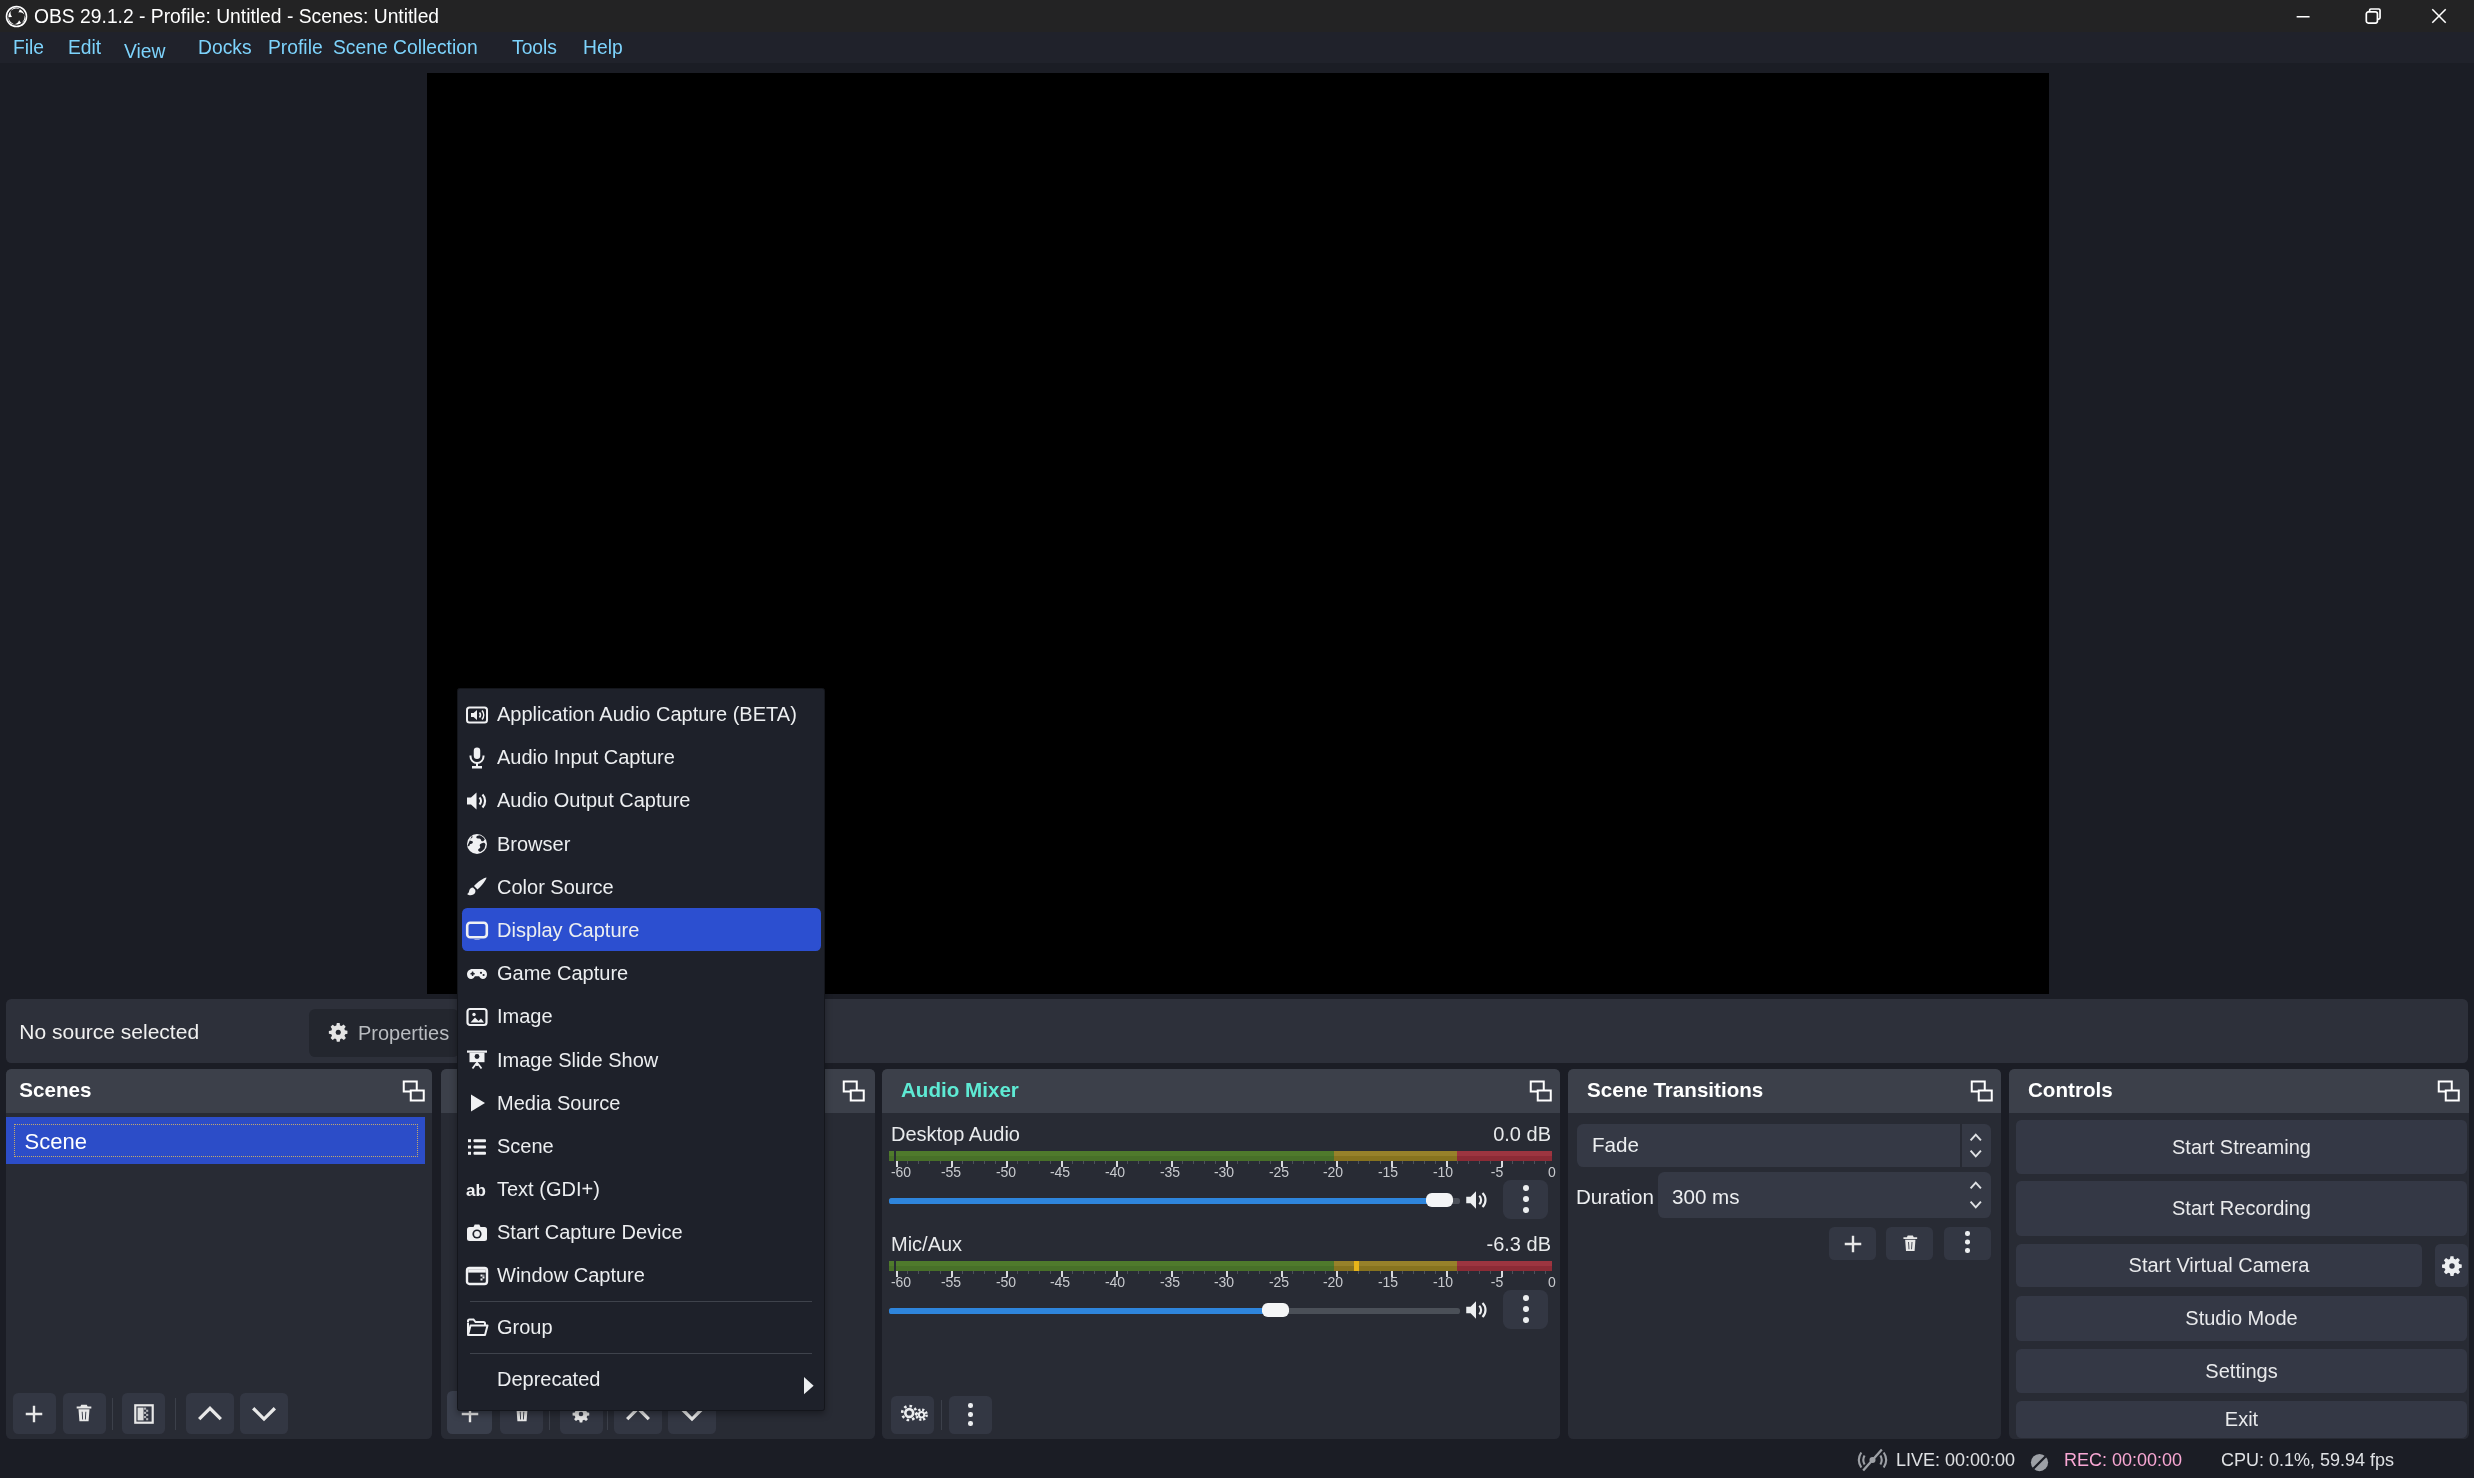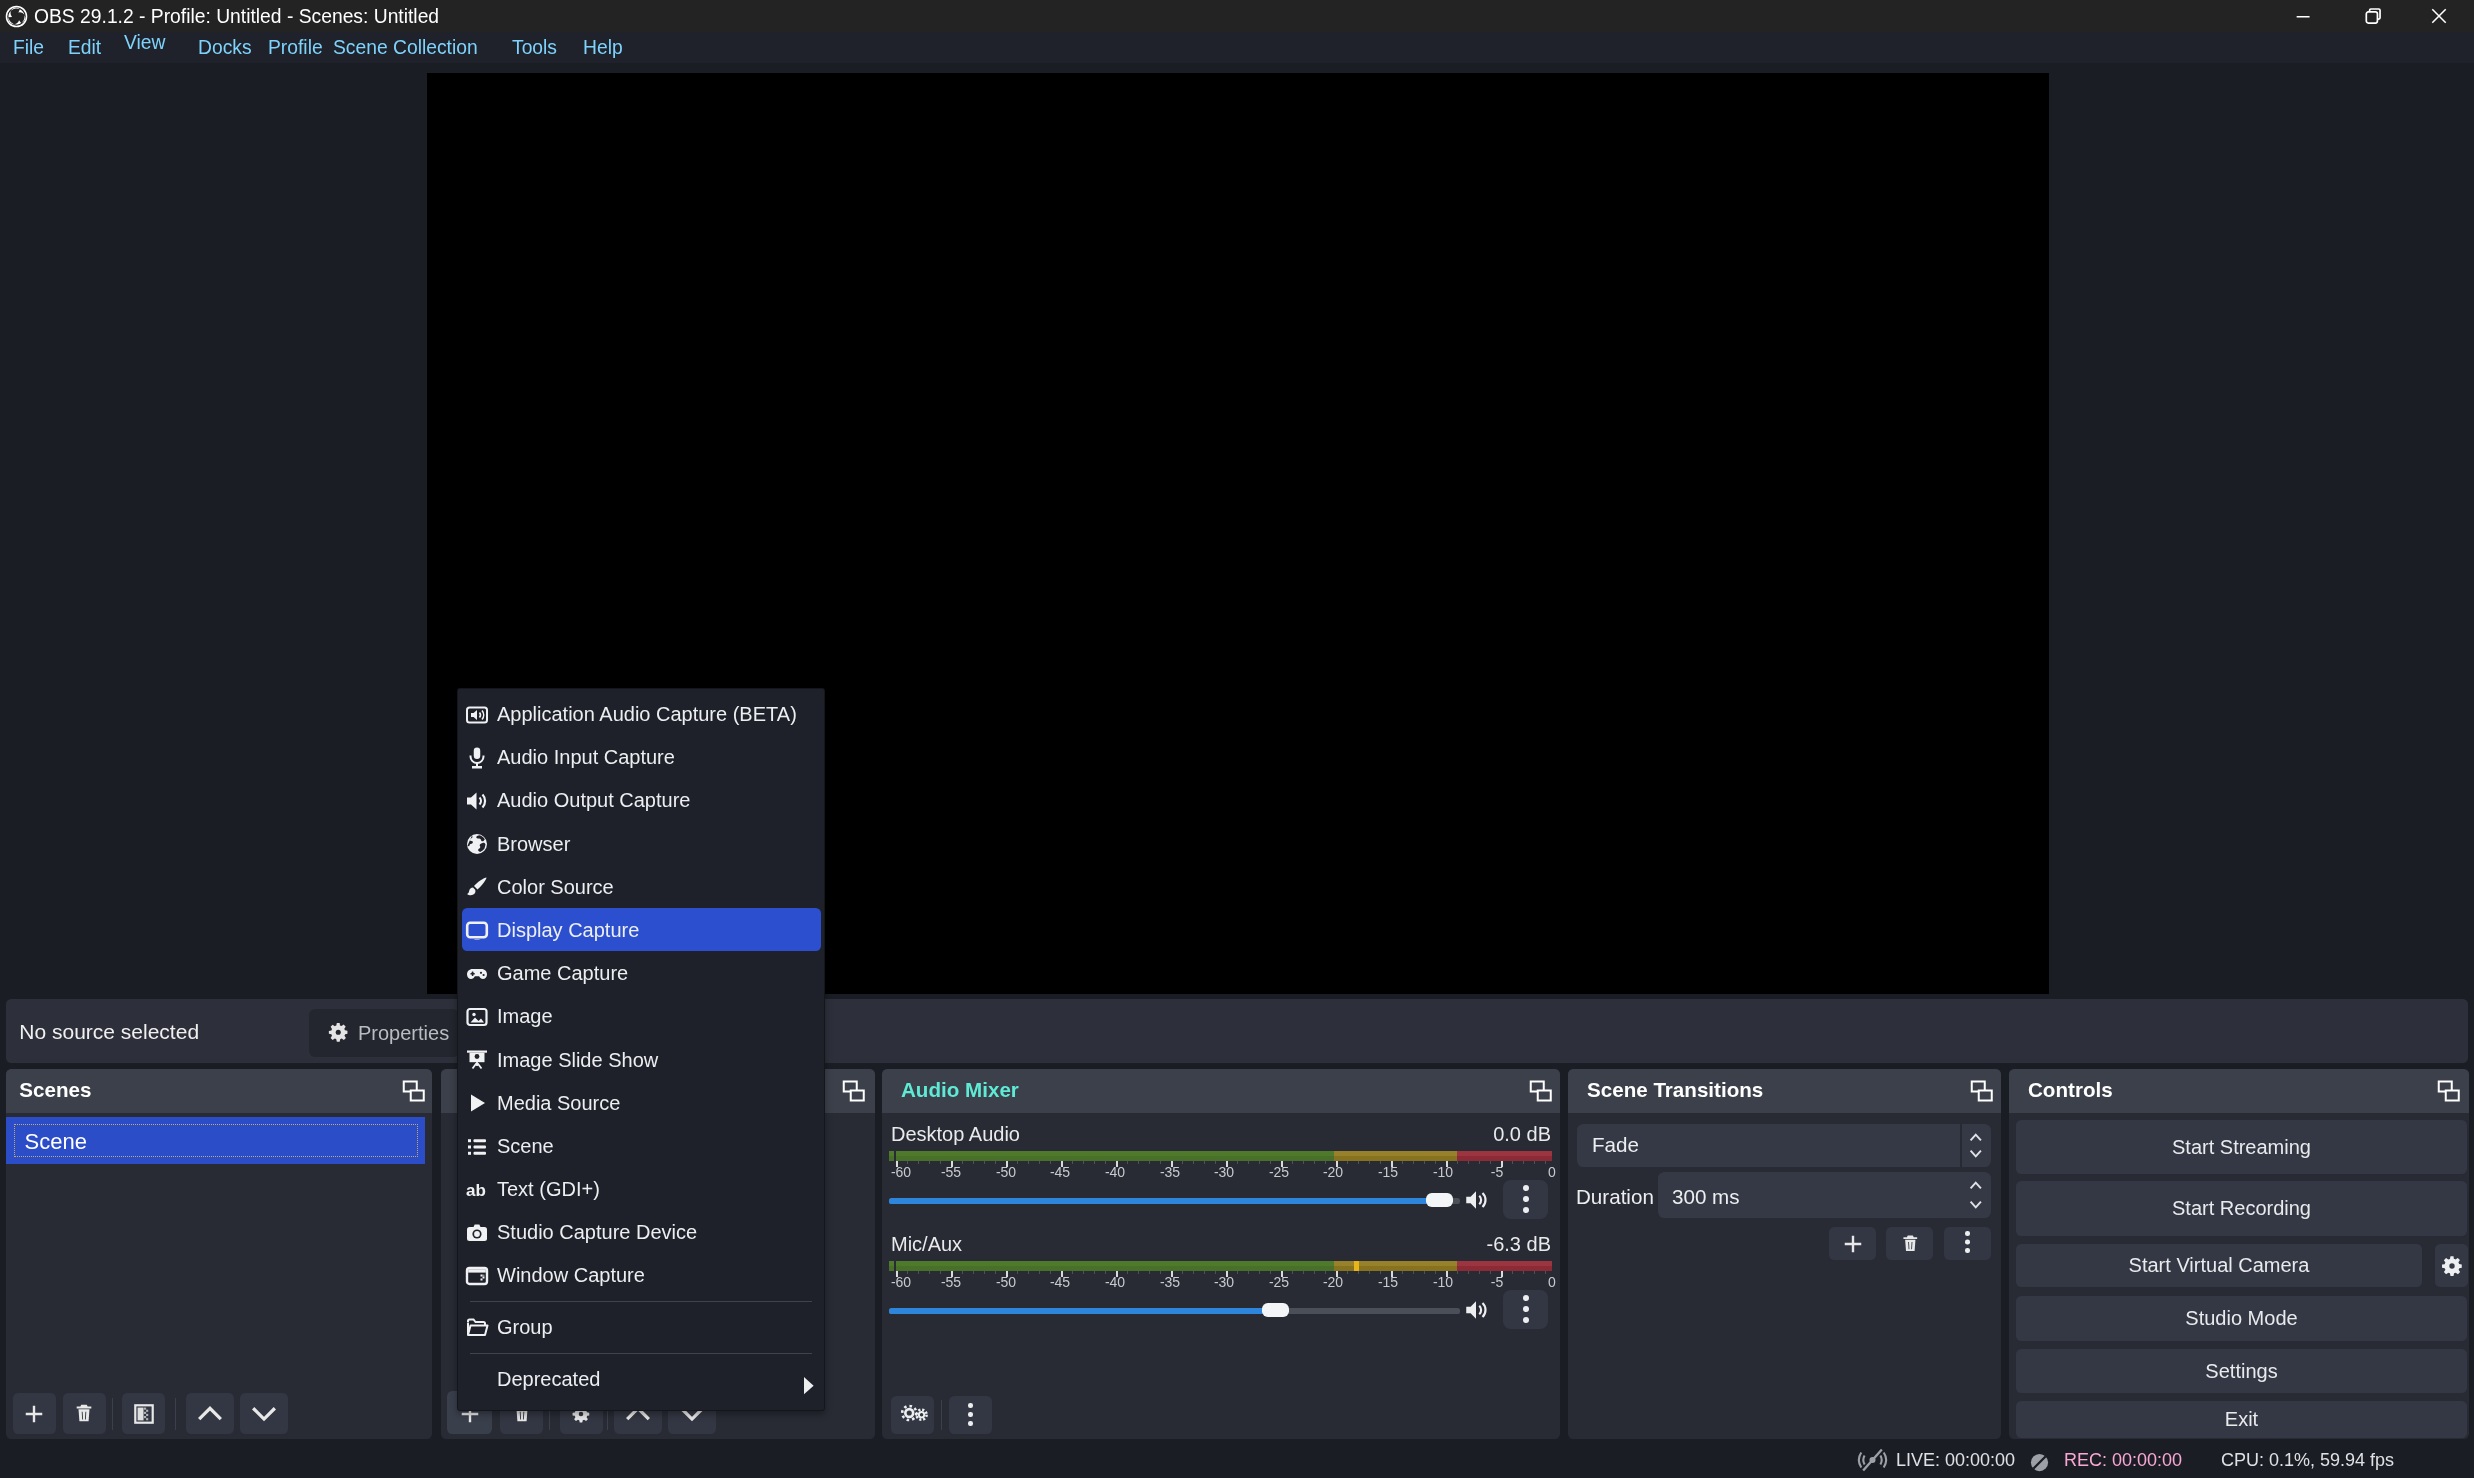--- a/index.html
+++ b/index.html
@@ -32,21 +32,21 @@
     <path d="M7 6 L7 3.5 Q7 1.5 9 1.5 L21 1.5 Q23 1.5 23 3.5 L23 15 Q23 17 21 17 L19.5 17" fill="none" stroke="#fff" stroke-width="2.6"></path>
   </svg>
 <svg class="abs" style="left:2431px;top:8.4px;" width="16" height="16" viewBox="0 0 25 25">
     <path d="M2 2 L23 23 M23 2 L2 23" stroke="#fff" stroke-width="2.4"></path>
   </svg>
 
 <div class="abs" style="left:0;top:32px;width:2475px;height:31px;background:#20222b;"></div>
 <div class="abs" style="left:0;top:32px;width:2475px;height:31px;font-size:19.3px;color:#7dd3fc;">
   <span class="abs" style="left:13px;top:4.5px;">File</span>
   <span class="abs" style="left:68px;top:4.5px;">Edit</span>
-  <span class="abs" style="left:124px;top:0;">View</span>
+  <span class="abs" style="left:124px;top:9px;">View</span>
   <span class="abs" style="left:198px;top:4.5px;">Docks</span>
   <span class="abs" style="left:268px;top:4.5px;">Profile</span>
   <span class="abs" style="left:326px;top:4.5px;margin-left:7px;">Scene Collection</span>
   <span class="abs" style="left:512px;top:4.5px;">Tools</span>
   <span class="abs" style="left:583px;top:4.5px;">Help</span>
 </div>
 
 <div class="abs" style="left:427px;top:73px;width:1622px;height:921px;background:#000;"></div>
 
 <div class="abs" style="left:6.4px;top:999px;width:2462px;height:64px;background:#2d303a;border-radius:5.2px;"></div>
@@ -382,21 +382,21 @@
 <svg class="abs" style="left:465px;top:1178px;" width="24" height="24" viewBox="0 0 24 24">
     <text x="1" y="18" font-family="Liberation Sans, sans-serif" font-size="17" font-weight="bold" fill="#f0f1f3">ab</text>
   </svg>
 <div class="abs" style="left:497px;top:1168px;height:43px;line-height:43px;font-size:20px;color:#eceef0;">Text (GDI+)</div>
 <svg class="abs" style="left:465px;top:1221px;" width="24" height="24" viewBox="0 0 24 24">
     <rect x="2" y="6" width="20" height="14" rx="2.5" fill="#f0f1f3"></rect>
     <path fill="#f0f1f3" d="M8.5 6 l1.2-2.5 h4.6 L15.5 6 z"></path>
     <circle cx="12" cy="13" r="4.6" fill="#20232c"></circle>
     <circle cx="12" cy="13" r="2.9" fill="#f0f1f3"></circle>
   </svg>
-<div class="abs" style="left:497px;top:1211px;height:43px;line-height:43px;font-size:20px;color:#eceef0;">Studio Capture Device</div>
+<div class="abs" style="left:497px;top:1211px;height:43px;line-height:43px;font-size:20px;color:#eceef0;">Start Capture Device</div>
 <svg class="abs" style="left:465px;top:1264px;" width="24" height="24" viewBox="0 0 24 24">
     <rect x="2" y="4" width="20" height="16" rx="2.5" fill="none" stroke="#f0f1f3" stroke-width="2.4"></rect>
     <rect x="3.2" y="5.2" width="17.6" height="3.4" fill="#f0f1f3"></rect>
     <g fill="#f0f1f3">
       <rect x="15.5" y="10.5" width="2" height="2"></rect>
       <rect x="17.5" y="12.5" width="2" height="2"></rect>
       <rect x="15.5" y="14.5" width="2" height="2"></rect>
       <rect x="17.5" y="10.5" width="2" height="2" opacity="0.5"></rect>
     </g>
   </svg>

